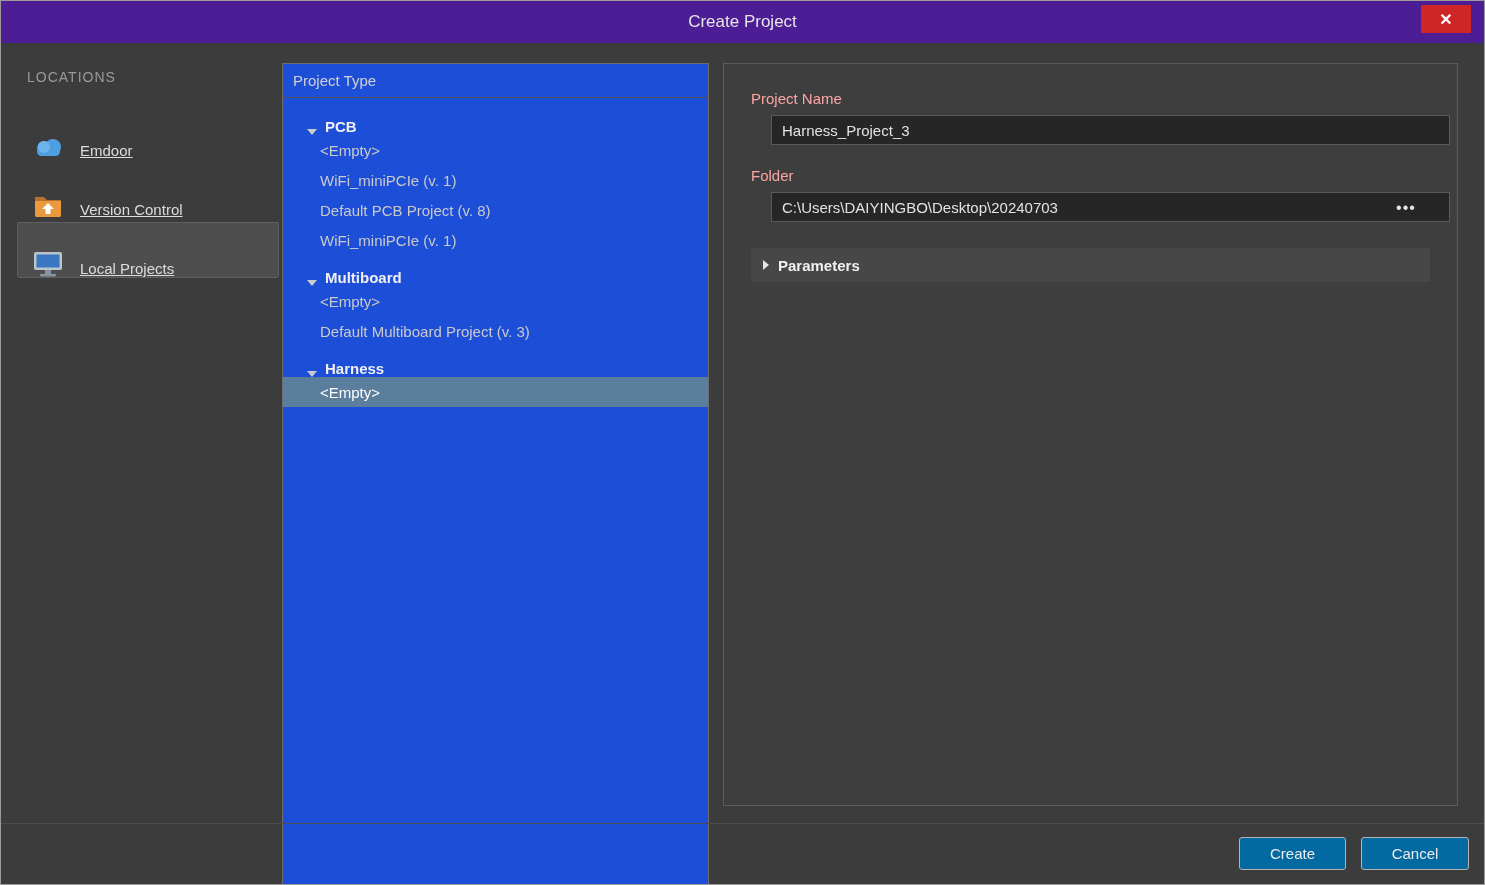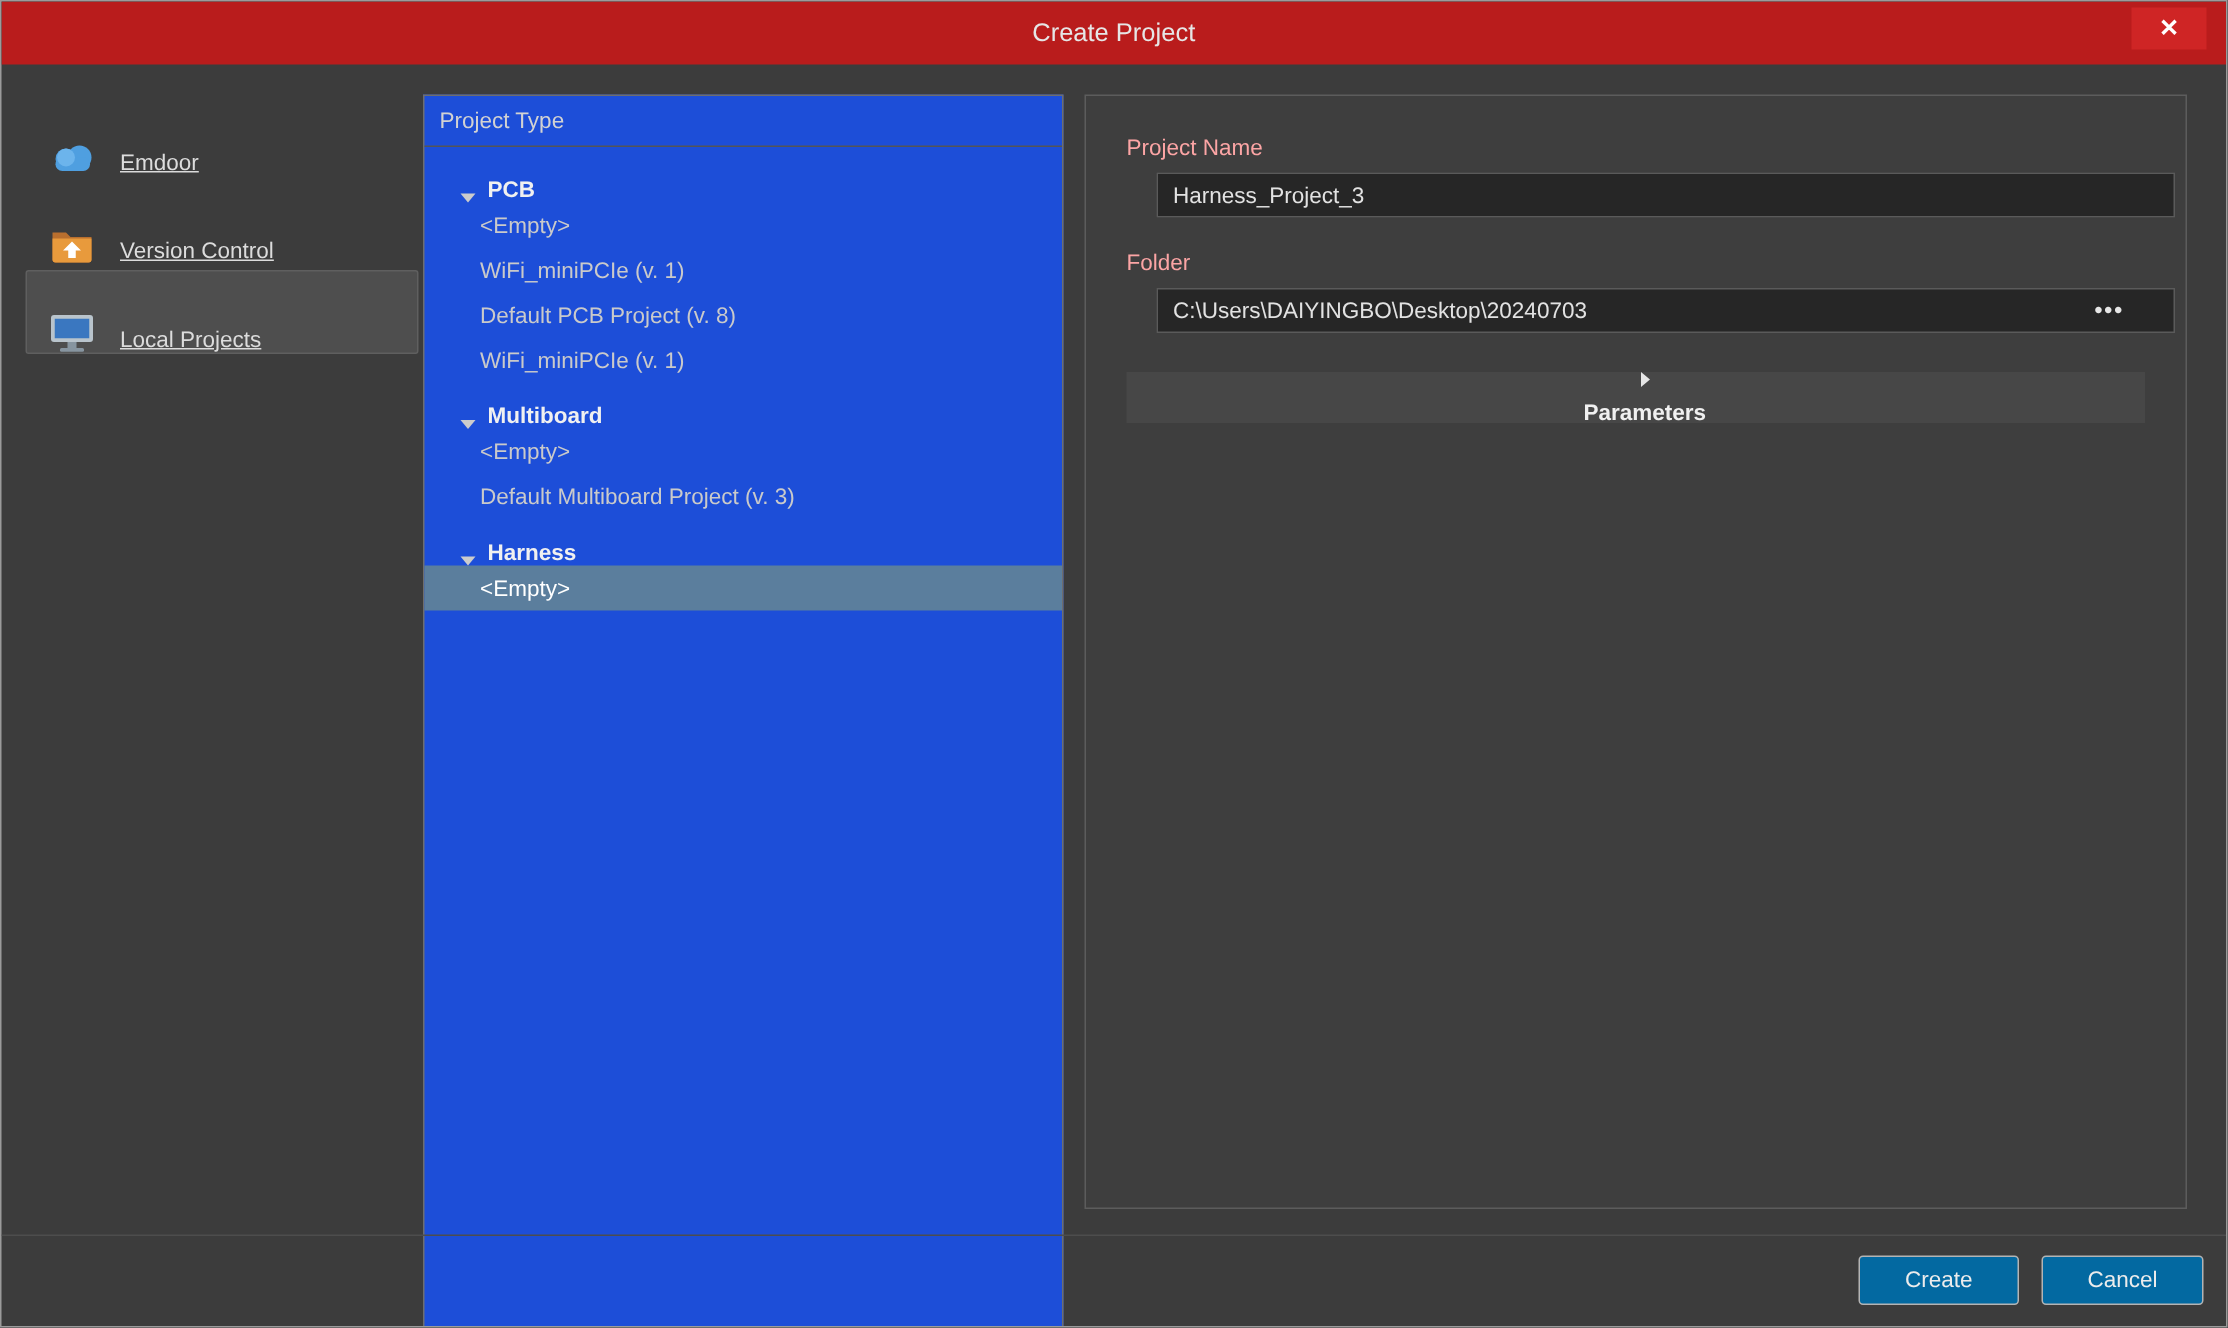--- a/index.html
+++ b/index.html
@@ -9,21 +9,21 @@
     font-family: "Liberation Sans", sans-serif;
     color: #d8d8d8;
     position: relative;
     overflow: hidden;
     box-sizing: border-box;
     border: 1px solid #9b9b9b;
   }
   
   .titlebar {
     position: absolute; left: 0; top: 0; right: 0; height: 42px;
-    background: #b91c1c;
+    background: #4c1d95;
     display: flex; align-items: center; justify-content: center;
   }
   .titlebar .title { font-size: 17px; color: #e6e6e6; }
   .close-btn {
     position: absolute; top: 4px; right: 13px;
     width: 50px; height: 28px;
     background: #cf2525;
     color: #ffffff;
     display: flex; align-items: center; justify-content: center;
     font-size: 16px; font-weight: bold;
@@ -100,21 +100,21 @@
     width: 40px; height: 26px;
     background: transparent; border: none;
     color: #e6e6e6; font-size: 16px; letter-spacing: 1px;
     cursor: pointer; line-height: 26px;
   }
   .spacer-22 { height: 22px; }
   .params-bar {
     margin-top: 26px; height: 34px;
     background: #474747;
     display: flex; align-items: center; gap: 9px;
-    padding-left: 12px; cursor: pointer; flex-direction: column;
+    padding-left: 12px; cursor: pointer;
   }
   .params-bar .params-label { font-weight: bold; font-size: 15px; color: #f0f0f0; }
   .tri-right {
     width: 0; height: 0;
     border-top: 5px solid transparent;
     border-bottom: 5px solid transparent;
     border-left: 6px solid #e6e6e6;
     display: inline-block;
   }
   
@@ -135,20 +135,21 @@
 <body>
 
 <div class="titlebar">
   <span class="title">Create Project</span>
 </div>
 <div class="close-btn">
   <span>✕</span>
 </div>
 
 <div class="sidebar">
+  <div class="sidebar-header">LOCATIONS</div>
 
   <div class="sidebar-item">
     <span class="icon">
       <svg width="32" height="22" viewBox="0 0 32 22">
         <circle cx="12" cy="11" r="7" fill="#4f9fe0"></circle>
         <circle cx="21" cy="10" r="8" fill="#4f9fe0"></circle>
         <rect x="5" y="10" width="23" height="9" rx="4.5" fill="#4f9fe0"></rect>
         <circle cx="12" cy="10" r="6" fill="#6cb4ec"></circle>
       </svg>
     </span>

